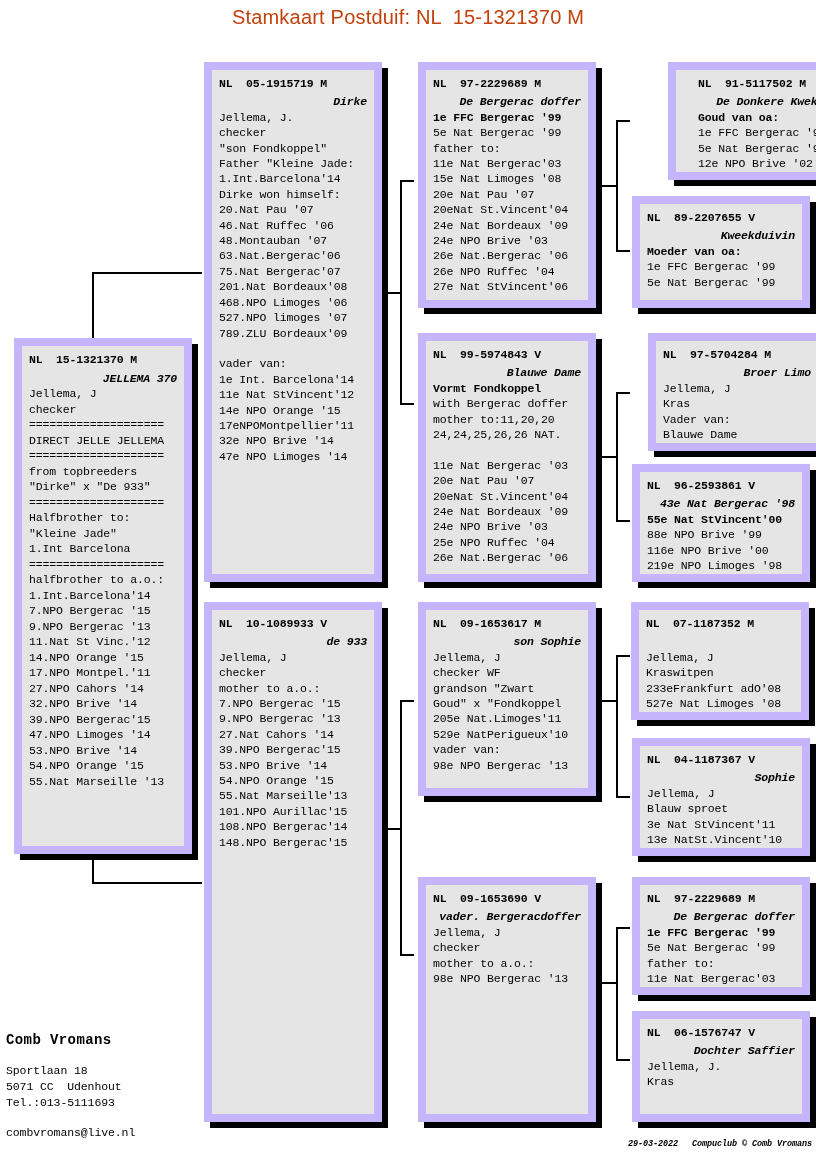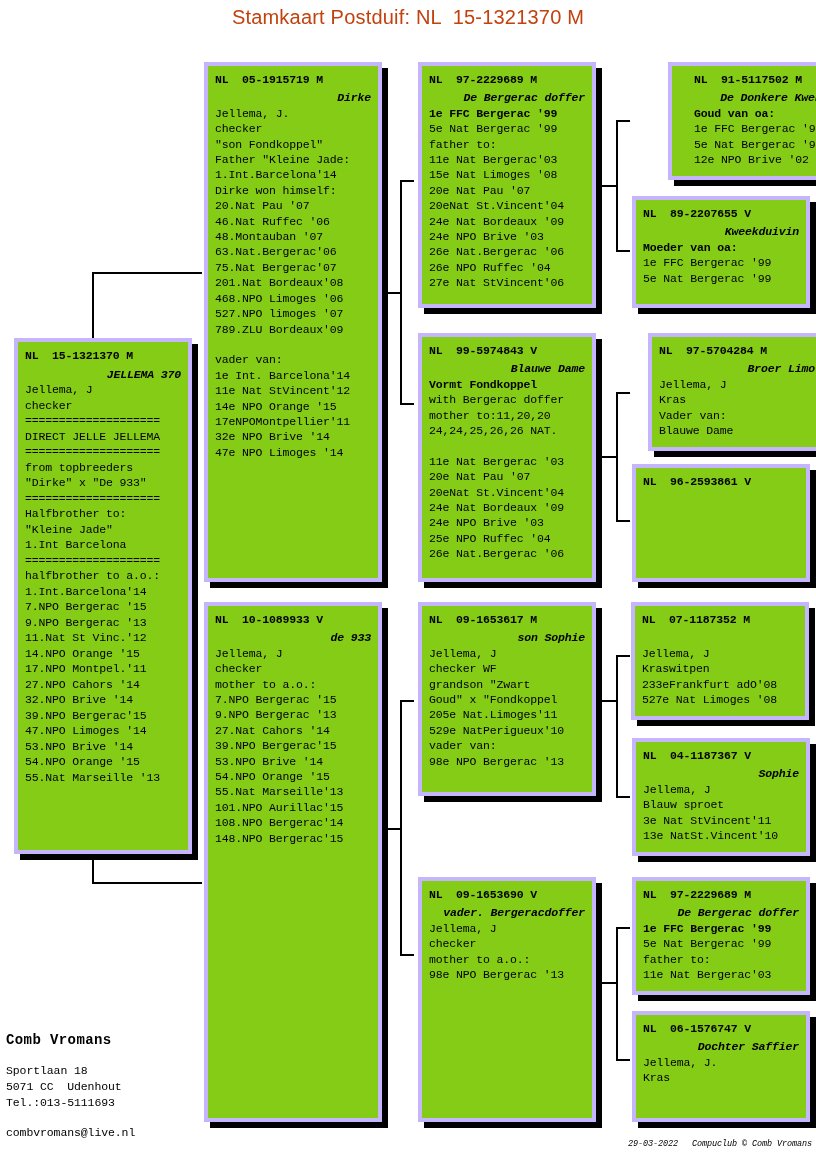--- a/index.html
+++ b/index.html
@@ -27,22 +27,22 @@
     font-weight: 400;
     color: #c2410c;
     letter-spacing: 0.2px;
     white-space: pre;
   }
 
   
   .ped-box {
     position: absolute;
     box-sizing: border-box;
-    background: #84cc16;
-    border: 4px solid #c4b5fd;
+    background: #e5e5e5;
+    border: 8px solid #c4b5fd;
     box-shadow: 6px 6px 0 0 #000000;
     padding: 6px 7px 4px 7px;
     overflow: hidden;
   }
   .ped-box .ln {
     font-family: "Liberation Mono", "DejaVu Sans Mono", monospace;
     font-size: 11.5px;
     line-height: 15.4px;
     color: #000;
     white-space: pre;
@@ -109,20 +109,21 @@
     left: 600px;
     top: 1139px;
     width: 212px;
     text-align: right;
     font-family: "Liberation Mono", "DejaVu Sans Mono", monospace;
     font-size: 8.5px;
     font-style: italic;
     color: #000;
     white-space: pre;
     letter-spacing: -0.1px;
+    font-weight: bold;
   }
   #footer-credit .sep { display: inline-block; width: 14px; }
 </style>
 </head>
 <body>
 
 <div id="page-title">Stamkaart Postduif: NL  15-1321370 M</div>
 
 <div class="conn h" style="left:92px; top:272px; width:110px; height:2px;"></div>
 <div class="conn v" style="left:92px; top:272px; width:2px; height:612px;"></div>
@@ -332,20 +333,27 @@
       <div class="ln nick">Broer Limo</div>
       <div class="ln">Jellema, J</div>
       <div class="ln">Kras</div>
       <div class="ln">Vader van:</div>
       <div class="ln">Blauwe Dame</div>
     </div>
 </div>
 
 <div class="ped-box" id="box-fmm" style="left:632px; top:464px; width:178px; height:118px;">
   <div class="ln id">NL  96-2593861 V</div>
+  <div class="lines">
+      <div class="ln nick">43e Nat Bergerac '98</div>
+      <div class="ln strong">55e Nat StVincent'00</div>
+      <div class="ln">88e NPO Brive '99</div>
+      <div class="ln">116e NPO Brive '00</div>
+      <div class="ln">219e NPO Limoges '98</div>
+    </div>
 </div>
 
 <div class="ped-box" id="box-mff" style="left:631px; top:602px; width:178px; height:118px;">
   <div class="ln id">NL  07-1187352 M</div>
   <div class="lines">
       <div class="ln blank"></div>
       <div class="ln">Jellema, J</div>
       <div class="ln">Kraswitpen</div>
       <div class="ln">233eFrankfurt adO'08</div>
       <div class="ln">527e Nat Limoges '08</div>

